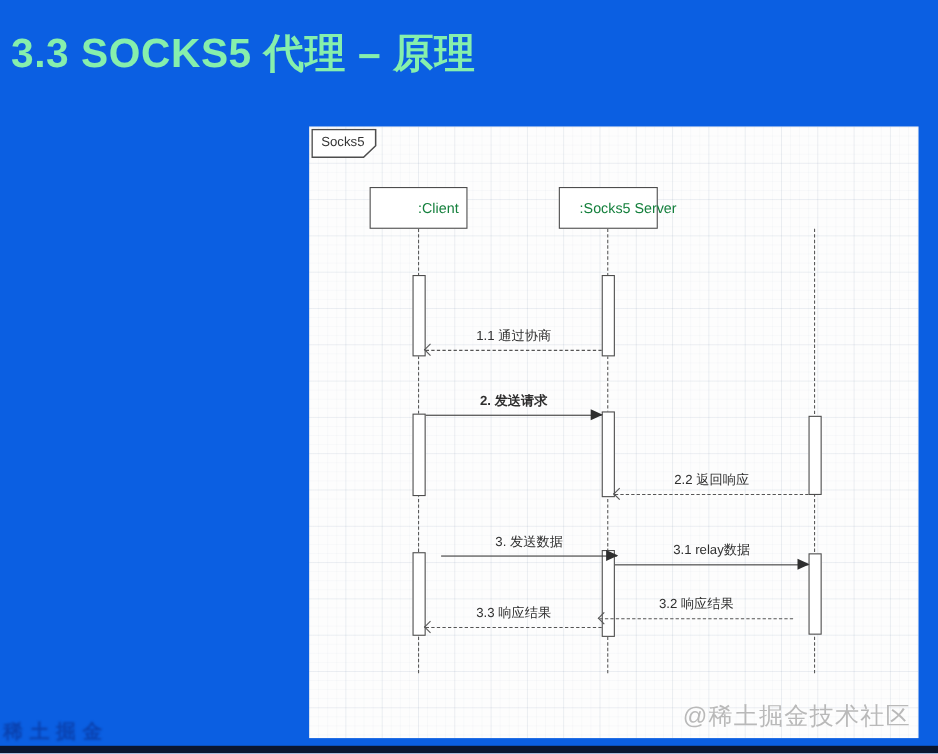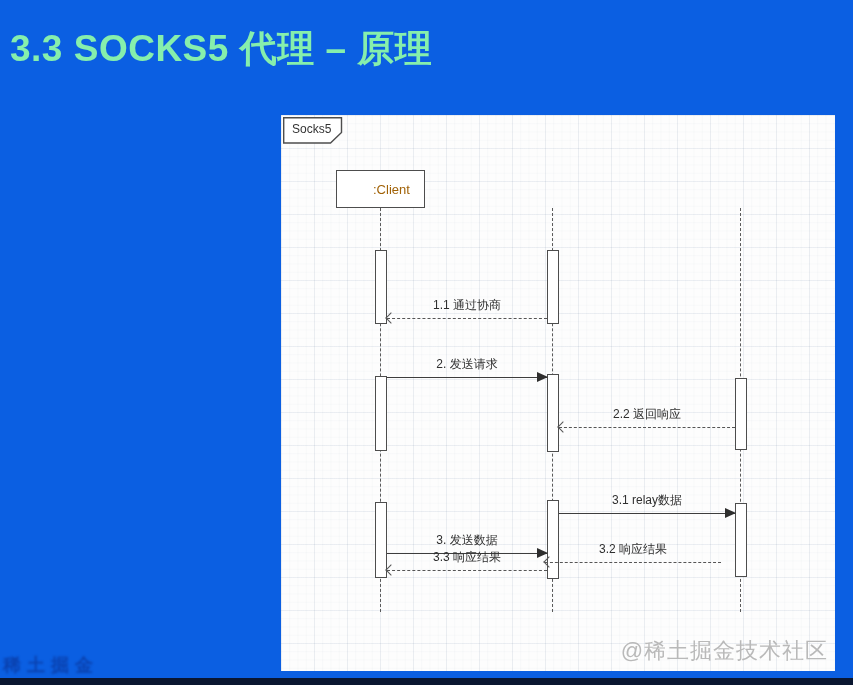--- a/index.html
+++ b/index.html
@@ -41,22 +41,22 @@
   }
 
   .frame-tab { position:absolute; left:2px; top:2px; width:60px; height:27px; }
   .frame-tab-label {
     position:absolute; left:9px; top:5px; font-size:12px; color:#333;
   }
 
   .participant {
     position:absolute; top:55px; height:38px;
     background:#ffffff; border:1.4px solid #4d4d4d;
-    display:flex; align-items:center; 
-    font-size:13px; color:#a16207; white-space:nowrap;padding-left:36px;
+    display:flex; align-items:center; justify-content:center;
+    font-size:13px; color:#15803d; white-space:nowrap;padding-left:36px;
   }
   .p-client { left:55px;  width:89px; }
   .p-server { left:227px; width:90px; }
   .p-host   { left:415px; width:90px; }
 
   .lifeline {
     position:absolute; top:93px; height:404px; width:0;
     border-left:1.6px dashed #5a5a5a;
   }
   .ll-client { left:99px; }
@@ -118,57 +118,60 @@
       <span class="frame-tab-label">Socks5</span>
     </div>
 
     <div class="lifeline ll-client"></div>
     <div class="lifeline ll-server"></div>
     <div class="lifeline ll-host"></div>
 
     <div class="participant p-client">
       <span>:Client</span>
     </div>
+    <div class="participant p-server">
+      <span>:Socks5 Server</span>
+    </div>
 
     <div class="activation act-c" style="top:135px;height:74px;"></div>
     <div class="activation act-s" style="top:135px;height:74px;"></div>
 
     <div class="activation act-c" style="top:261px;height:75px;"></div>
     <div class="activation act-s" style="top:259px;height:78px;"></div>
     <div class="activation act-h" style="top:263px;height:72px;"></div>
 
     <div class="activation act-c" style="top:387px;height:76px;"></div>
     <div class="activation act-s" style="top:385px;height:79px;"></div>
     <div class="activation act-h" style="top:388px;height:74px;"></div>
 
 
     <div class="msg" style="left:106px;top:184px;width:160px;">
       <span class="mlabel">1.1 通过协商</span>
       <span class="mline dashed">
           <span class="ah-open-left"></span>
         </span>
     </div>
 
-    <div class="msg" style="left:106px;top:243px;width:160px;">
+    <div class="msg" style="left:106px;top:243px;width:160px;font-weight:bold;">
       <span class="mlabel">2. 发送请求</span>
       <span class="mline solid">
           <span class="ah-right"></span>
         </span>
     </div>
 
 
-    <div class="msg" style="left:278px;top:293px;width:176px;">
+    <div class="msg" style="left:278px;top:315px;width:176px;">
       <span class="mlabel">2.2 返回响应</span>
       <span class="mline dashed">
           <span class="ah-open-left"></span>
         </span>
     </div>
 
 
-    <div class="msg" style="left:106px;top:371px;width:160px;margin-top:48px;">
+    <div class="msg" style="left:120px;top:371px;width:160px;">
       <span class="mlabel">3. 发送数据</span>
       <span class="mline solid">
           <span class="ah-right"></span>
         </span>
     </div>
 
     <div class="msg" style="left:278px;top:379px;width:176px;">
       <span class="mlabel">3.1 relay数据</span>
       <span class="mline solid">
           <span class="ah-right"></span>

